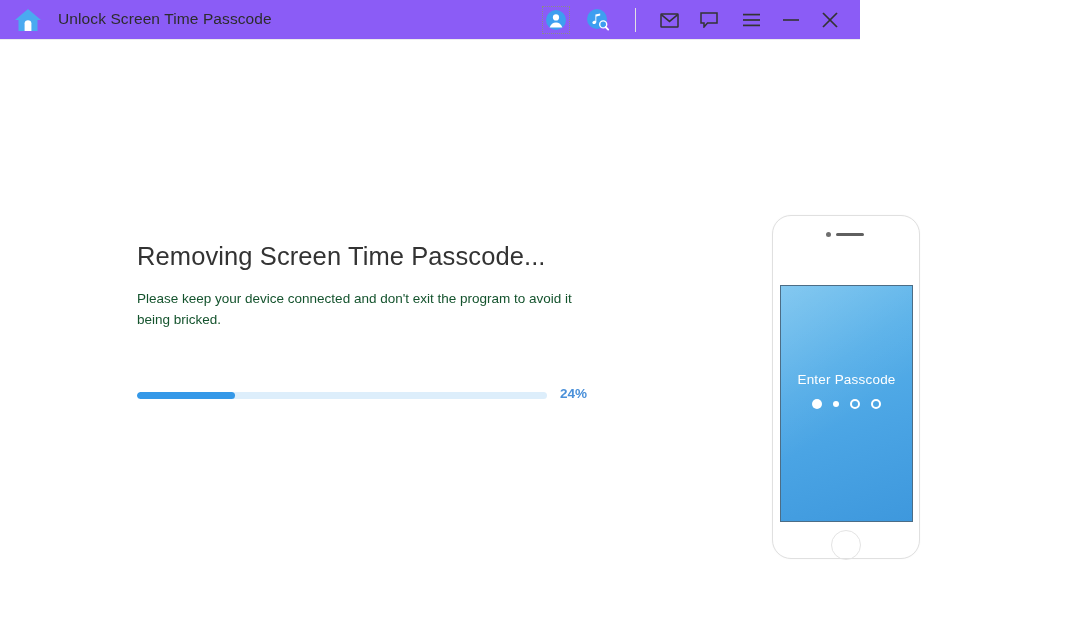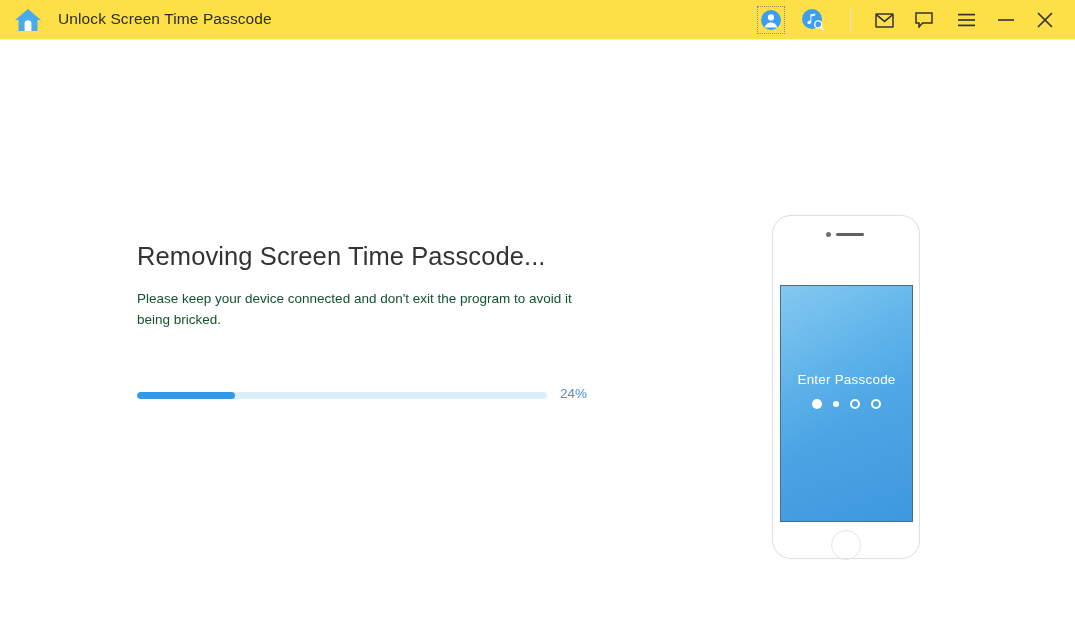--- a/index.html
+++ b/index.html
@@ -14,23 +14,23 @@
     overflow: hidden;
     font-family: "Liberation Sans", sans-serif;
     color: #333333;
     position: relative;
   }
 
   
   .titlebar {
     position: absolute;
     left: 0; top: 0;
-    width: 1075px;
+    width: 860px;
     height: 40px;
-    background: #fde047;
+    background: #8b5cf6;
     border-bottom: 1px solid #ececec;
     display: flex;
     align-items: center;
     box-sizing: border-box;
   }
   .home-icon {
     position: absolute;
     left: 13px; top: 6px;
     width: 30px; height: 28px;
     display: block;
@@ -144,20 +144,21 @@
     background: #3498e8;
     border-radius: 4px;
   }
   .progress-pct {
     position: absolute;
     left: 423px;
     top: -3px;
     font-size: 13.5px;
     color: #4a90d9;
     white-space: nowrap;
+    font-weight: bold;
   }
 
   
   .phone {
     position: absolute;
     left: 772px;
     top: 159px;
     width: 148px;
     height: 344px;
     background: #ffffff;

